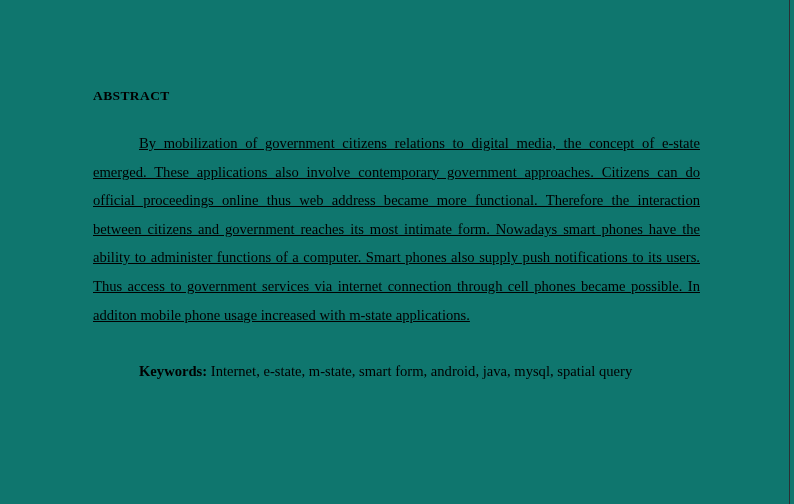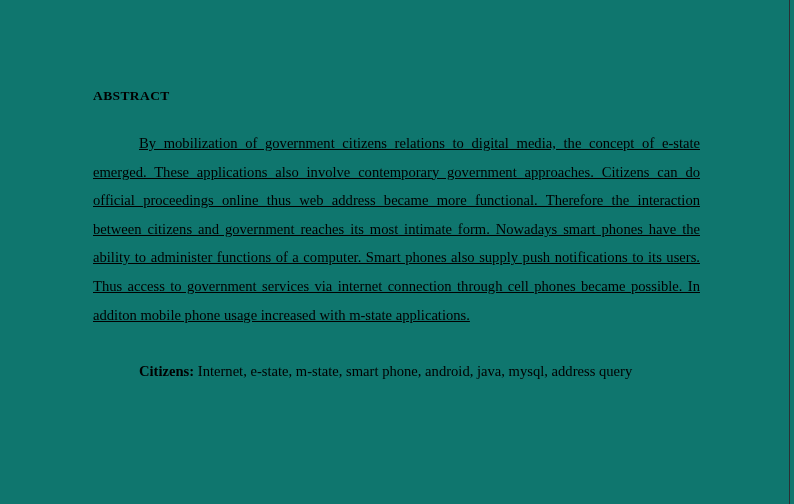--- a/index.html
+++ b/index.html
@@ -80,16 +80,16 @@
 <div class="page">
 
   <div class="page-edge-right"></div>
 
   <div class="content">
 
     <div class="section-heading">ABSTRACT</div>
 
     <p class="abstract-body">By mobilization of government citizens relations to digital media, the concept of e-state emerged. These applications also involve contemporary government approaches. Citizens can do official proceedings online thus web address became more functional. Therefore the interaction between citizens and government reaches its most intimate form. Nowadays smart phones have the ability to administer functions of a computer. Smart phones also supply push notifications to its users. Thus access to government services via internet connection through cell phones became possible. In additon mobile phone usage increased with m-state applications.</p>
 
-    <p class="keywords-line"><span class="keywords-label">Citizens:</span> <span class="keywords-values">Internet, e-state, m-state, smart phone, android, java, mysql, address query</span></p>
+    <p class="keywords-line"><span class="keywords-label">Keywords:</span> <span class="keywords-values">Internet, e-state, m-state, smart form, android, java, mysql, spatial query</span></p>
 
   </div>
 </div>
 
 </body></html>

